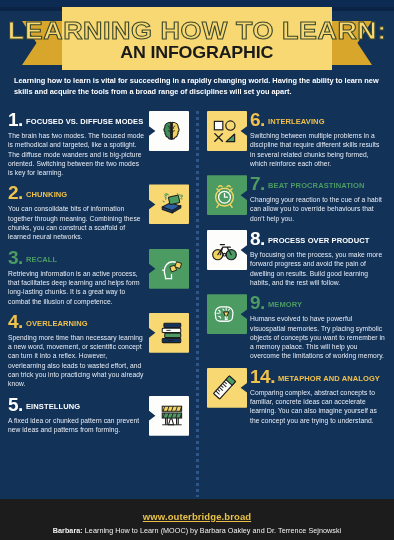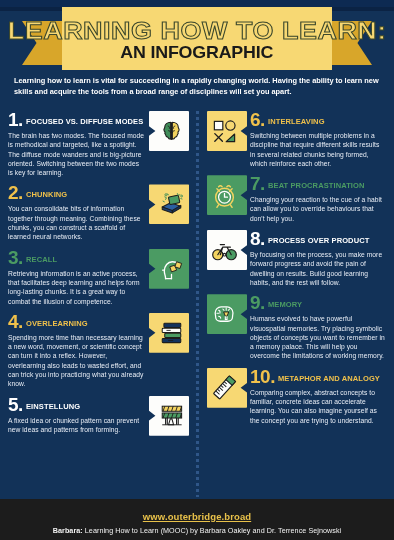--- a/index.html
+++ b/index.html
@@ -382,21 +382,21 @@
             <path d="M15 13h6l-2 5h-2z" fill="#f3d35f" stroke="#1d1d1d" stroke-width="1.1"></path>
             <path d="M17 18v4h2v-4" fill="none" stroke="#ffffff" stroke-width="1.3"></path>
             <path d="M18 8v3M14 9.5l1.5 1.5M22 9.5l-1.5 1.5" stroke="#ffffff" stroke-width="1.2" stroke-linecap="round"></path>
           </svg>
         </div>
       </div>
 
       <div class="item rev c-gold">
         <div class="item-text">
           <div class="hd">
-            <span class="num">10.</span>
+            <span class="num">14.</span>
             <span class="ttl">METAPHOR AND ANALOGY</span>
           </div>
           <div class="body">Comparing complex, abstract concepts to familiar, concrete ideas can accelerate learning. You can also imagine yourself as the concept you are trying to understand.</div>
         </div>
         <div class="badge pt-right bg-gold">
           <div class="plate"></div>
           <svg viewBox="0 0 32 32">
             <g transform="rotate(42 16 16)">
               <rect x="11" y="2" width="10" height="28" rx="1" fill="#fdfdfb" stroke="#1d1d1d" stroke-width="1.4"></rect>
               <rect x="11" y="2" width="10" height="6" fill="#4b9b63" stroke="#1d1d1d" stroke-width="1.2"></rect>

